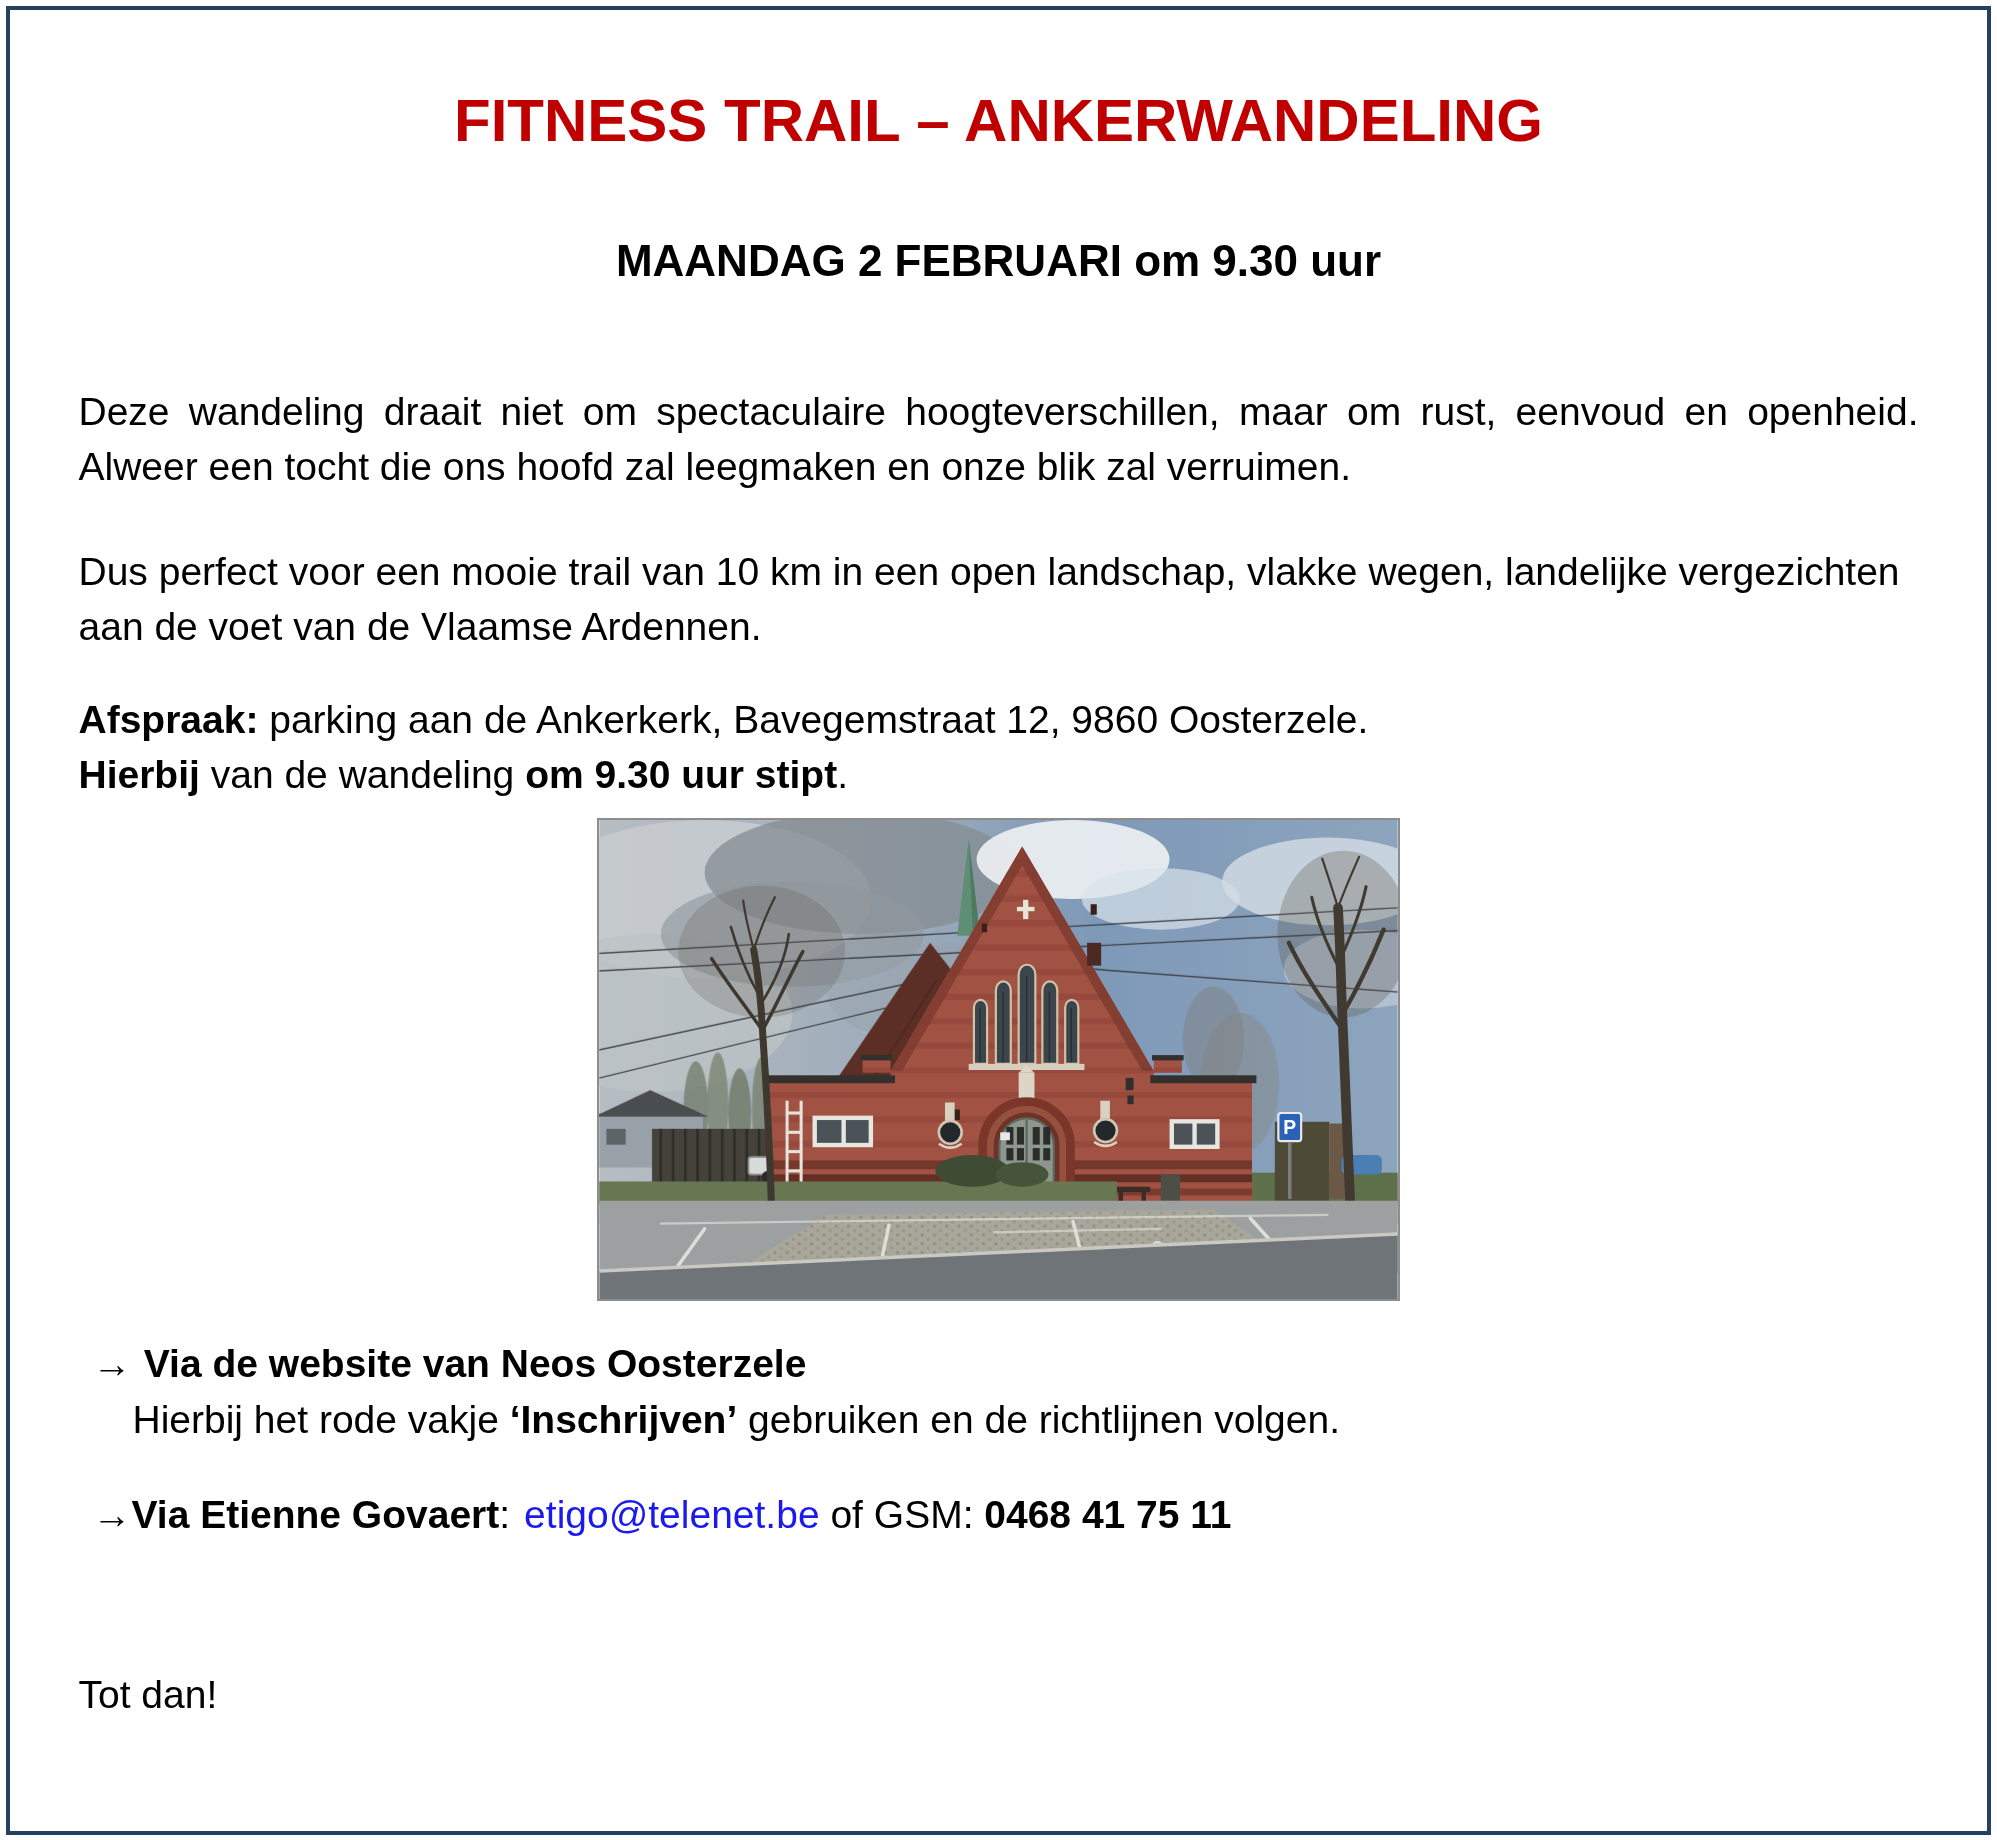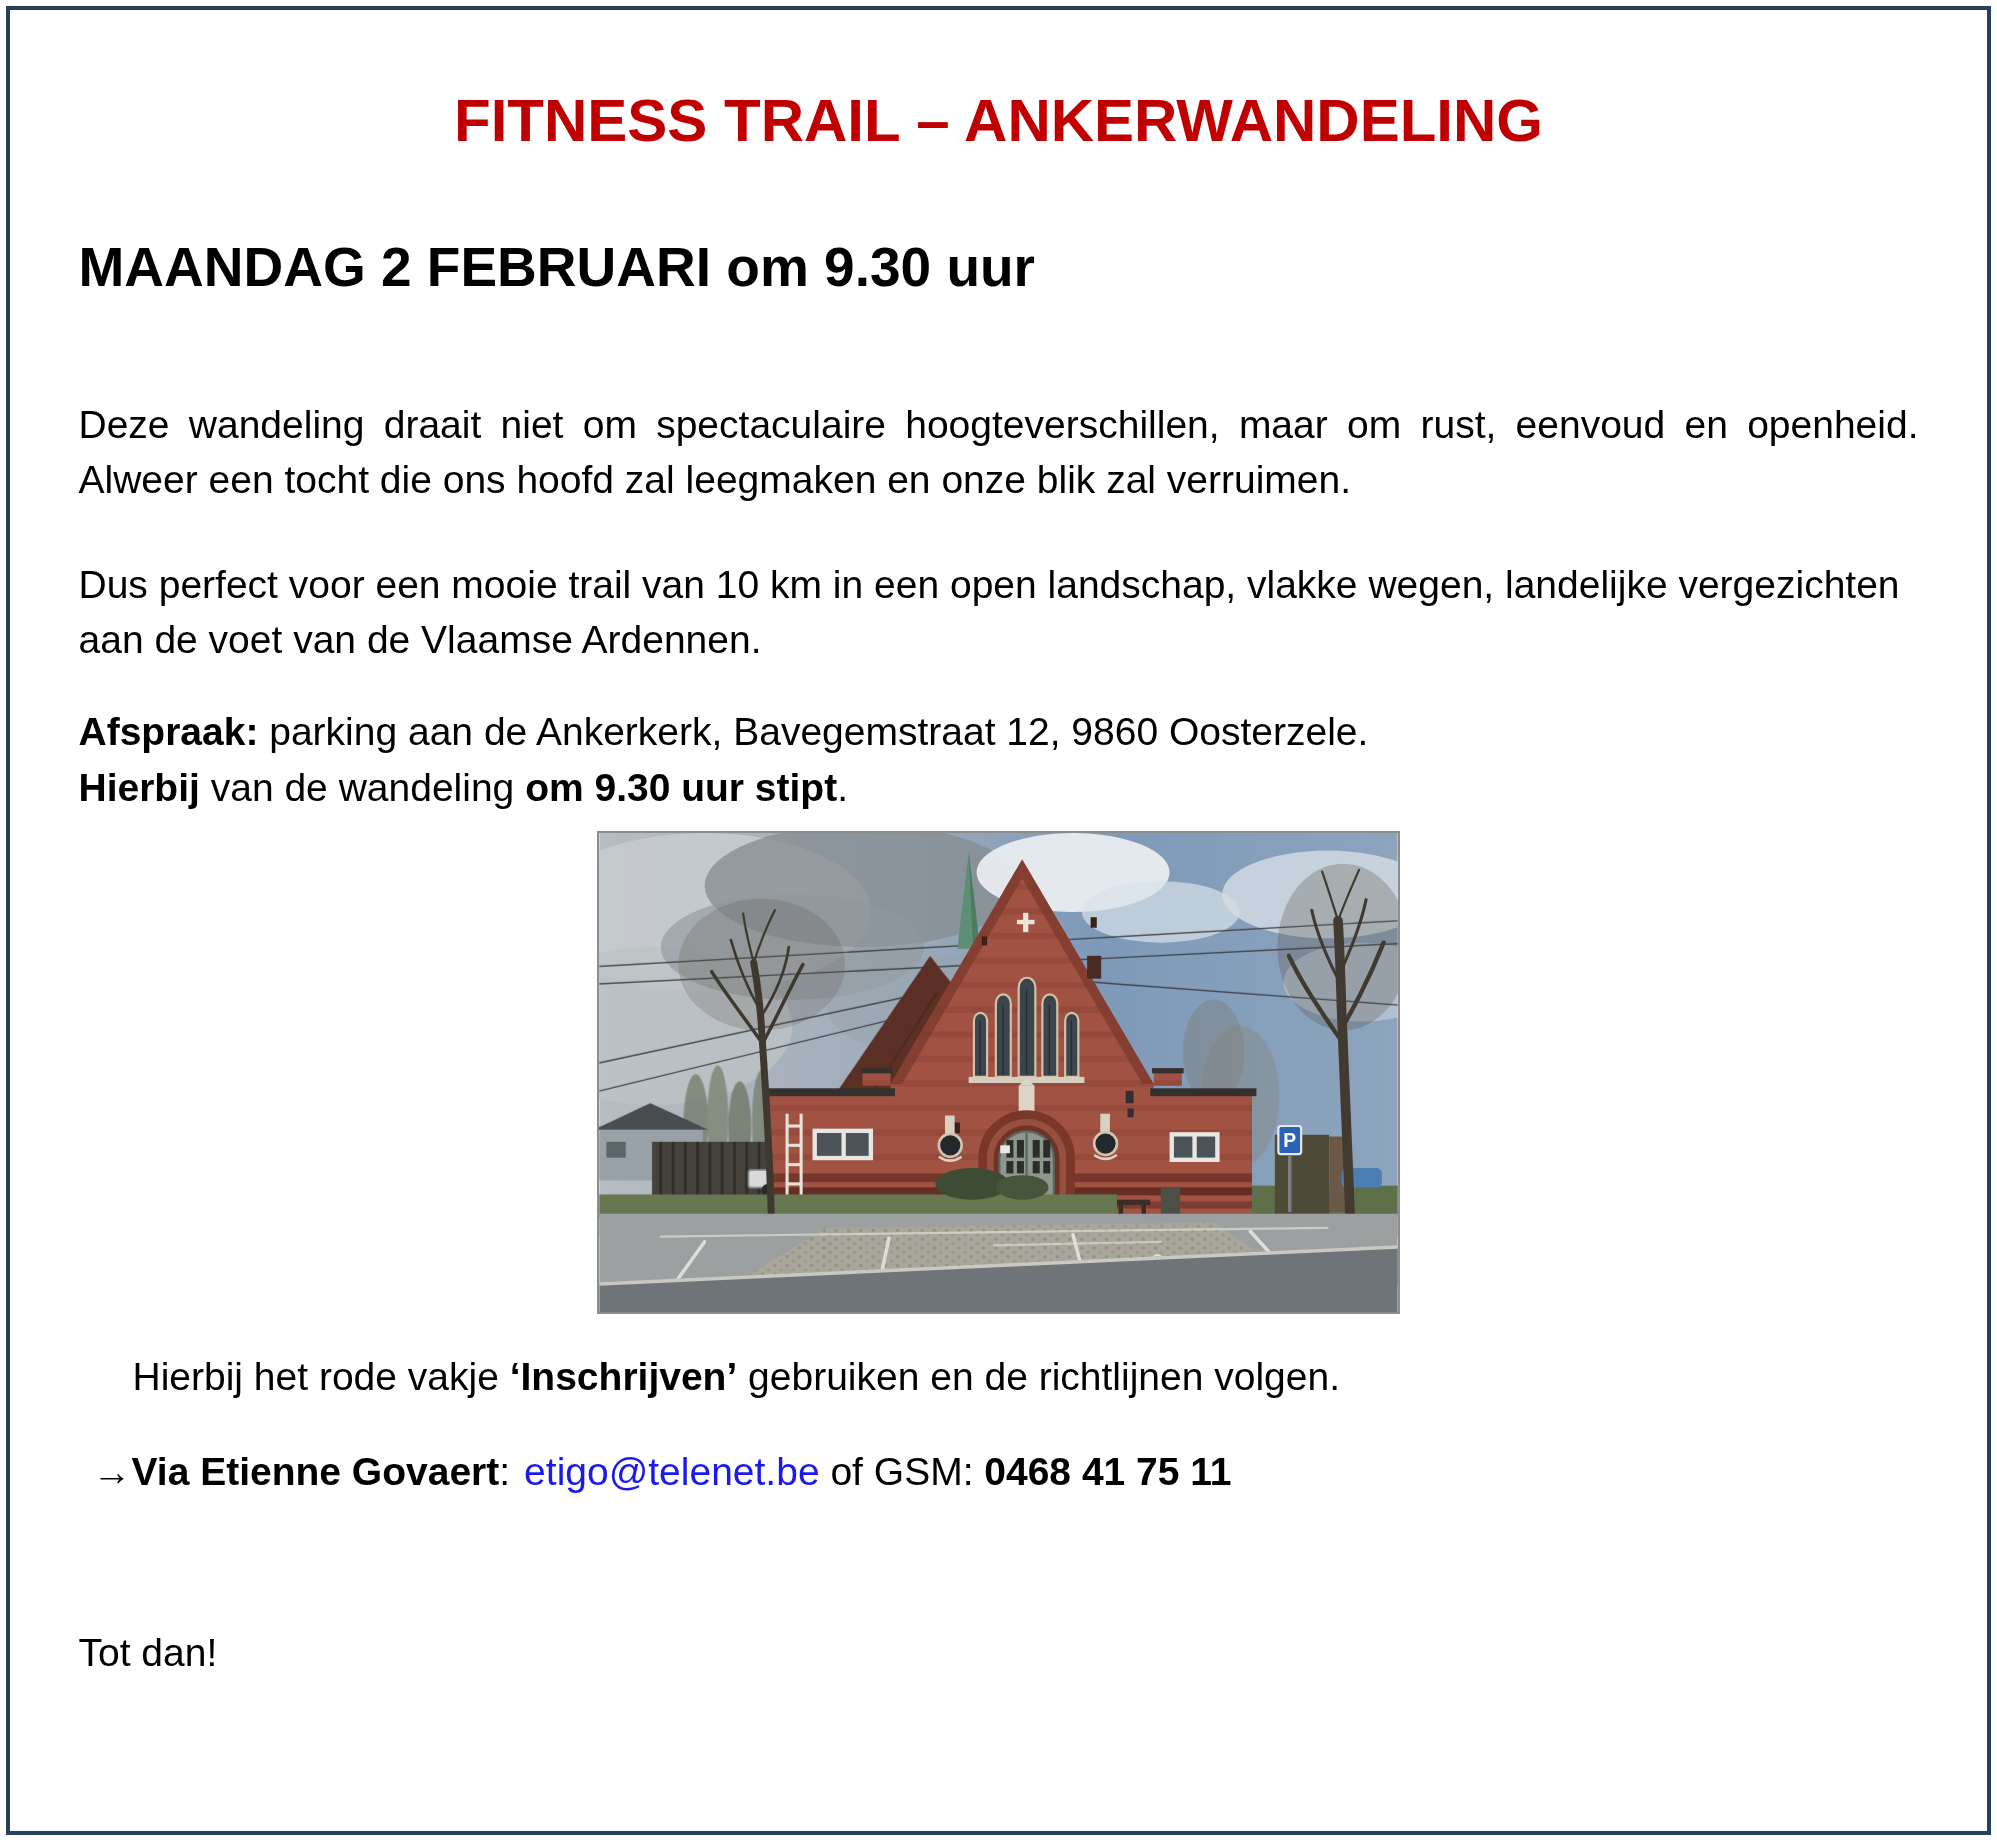--- a/index.html
+++ b/index.html
@@ -25,22 +25,22 @@
   }
   .title{
     margin:75px 0 0 0;
     text-align:center;
     font-size:60px;line-height:1.15;
     font-weight:bold;
     color:#C00000;
   }
   .subtitle{
     margin:81px 0 0 0;
-    text-align:left;
-    font-size:55px;line-height:1.15;
+    text-align:center;
+    font-size:44px;line-height:1.15;
     font-weight:bold;
     color:#000;
   }
   .para1{margin:98px 0 0 0;text-align:justify;}
   .para2{margin:49px 0 0 0;}
   .meeting{margin:37px 0 0 0;}
   .b{font-weight:bold;}
   .photo-wrap{
     margin:16px auto 0 auto;
     width:799px;height:479px;
@@ -353,20 +353,21 @@
 
         <g>
           <polygon points="0,514 910,472 910,546 0,546" fill="#6f7478"></polygon>
           <line x1="0" y1="514" x2="910" y2="472" stroke="#c9c8c2" stroke-width="4"></line>
         </g>
       </svg>
     </div>
 
 
     <div class="bullet">
+      <div><span class="arrow">→</span><span class="b">Via de website van Neos Oosterzele</span></div>
       <div class="sub"><span>Hierbij het rode vakje </span><span class="b">‘Inschrijven’</span><span> gebruiken en de richtlijnen volgen.</span></div>
     </div>
 
     <div class="bullet2">
       <span class="arrow b">→</span><span class="b">Via Etienne Govaert</span><span>:</span><a class="email-link">etigo@telenet.be</a><span> of GSM: </span><span class="b">0468 41 75 11</span>
     </div>
 
     <p class="closing">Tot dan!</p>
 
   </div>

